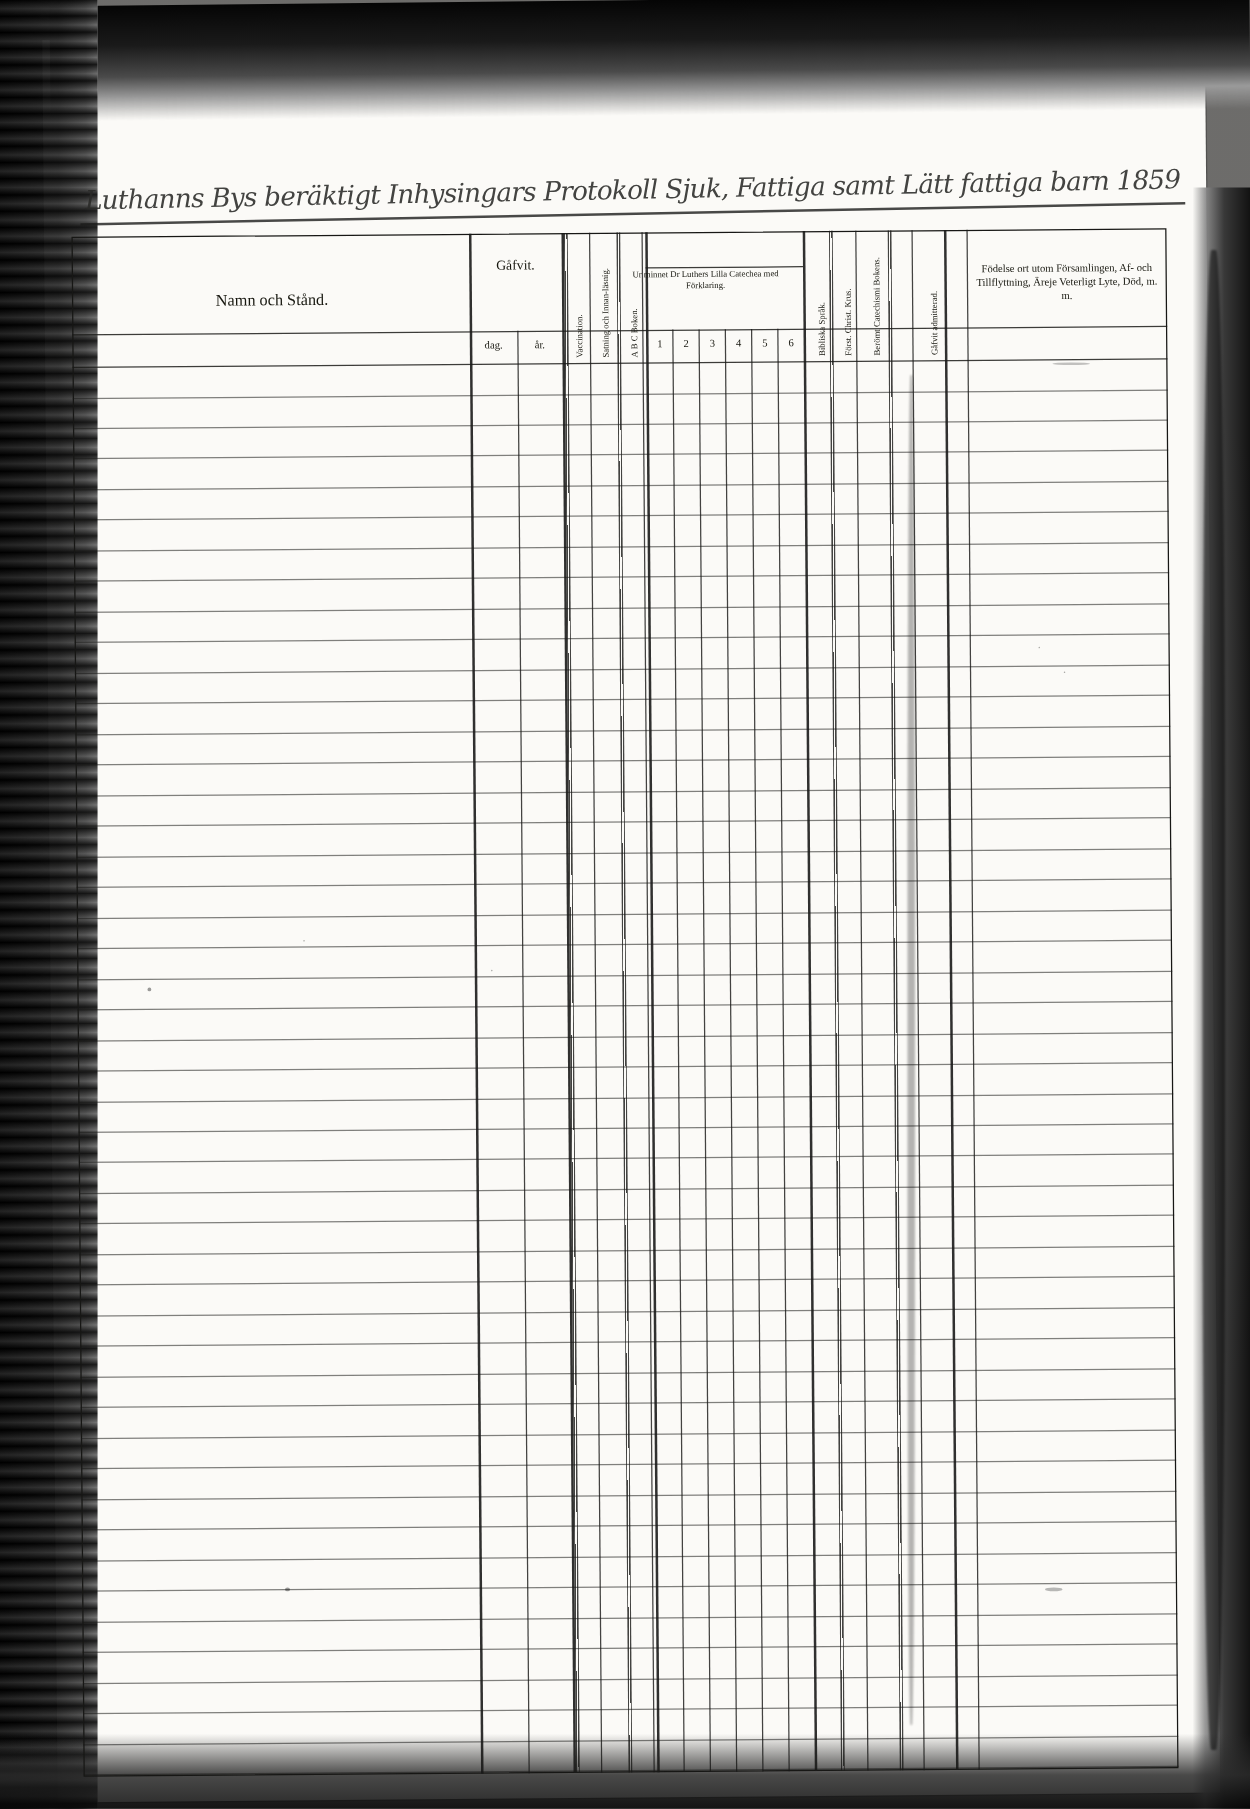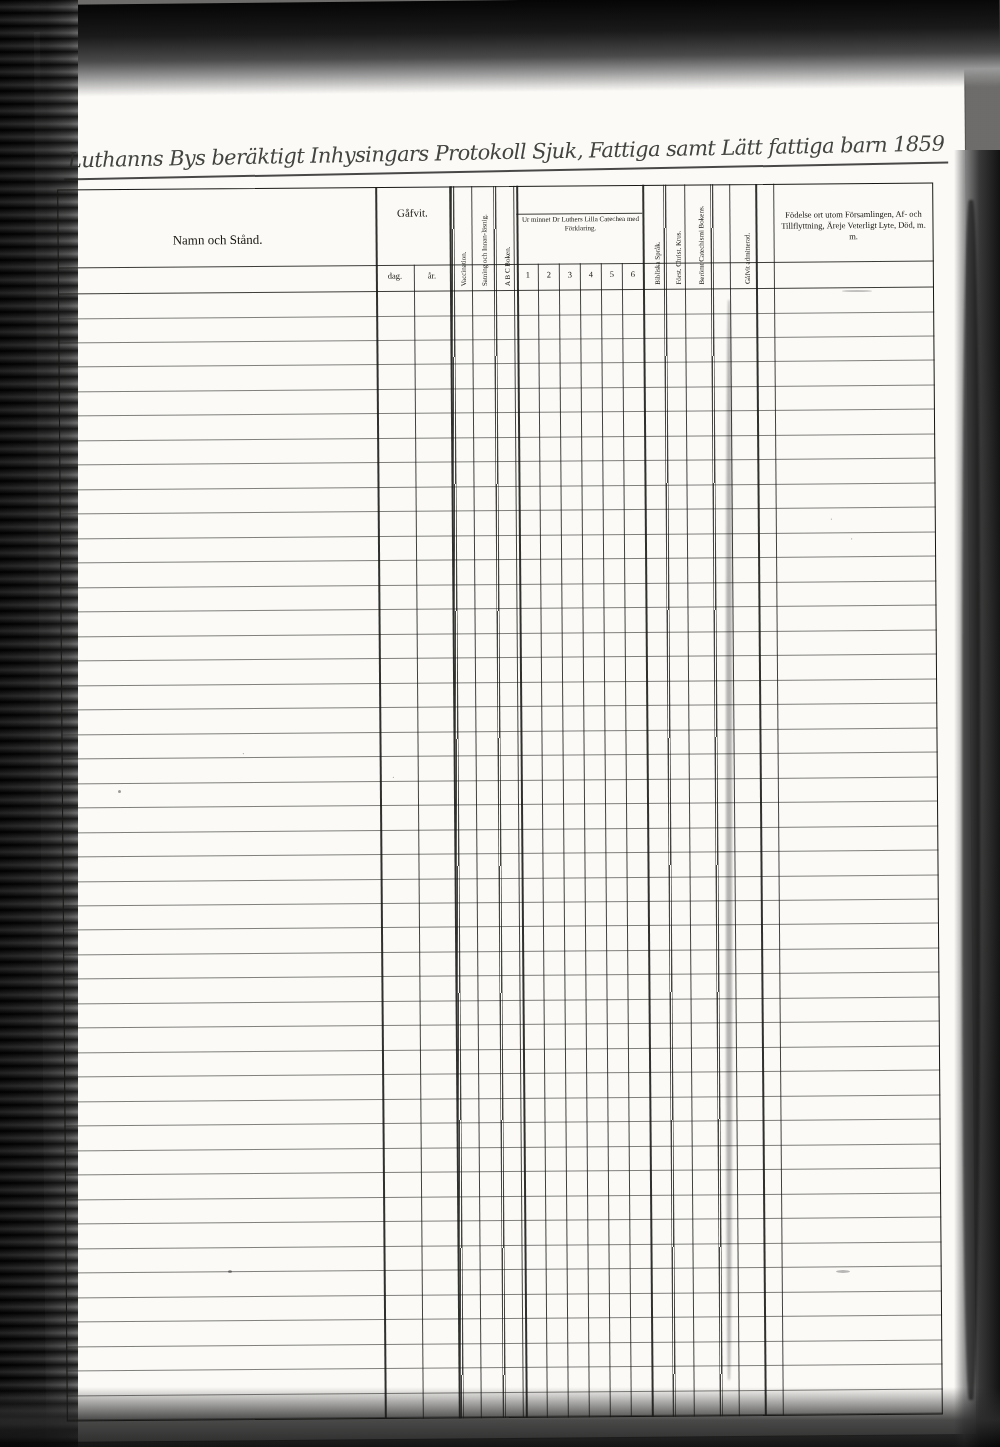--- a/index.html
+++ b/index.html
@@ -153,21 +153,21 @@
   <div class="hl md ctr" style="left:320px;top:20px;width:70px;">Gåfvit.</div>
   <div class="hl sm ctr" style="left:320px;top:84px;width:34px;">dag.</div>
   <div class="hl sm ctr" style="left:358px;top:84px;width:32px;">år.</div>
 
   <div class="hl tiny vert" style="left:402px;top:100px;">Vaccination.</div>
 
   <div class="hl tiny vert" style="left:424px;top:100px;width:96px;white-space:normal;line-height:7px;">Satning och Innan-läsnig.</div>
 
   <div class="hl tiny vert" style="left:446px;top:100px;">A B C Boken.</div>
 
-  <div class="hl tiny ctr" style="left:460px;top:30px;width:126px;line-height:9px;white-space:normal;">Ur minnet Dr Luthers Lilla Catechea med Förklaring.</div>
+  <div class="hl tiny ctr" style="left:444px;top:30px;width:126px;line-height:9px;white-space:normal;">Ur minnet Dr Luthers Lilla Catechea med Förklaring.</div>
   <div class="hl sm ctr" style="left:460px;top:84px;width:20px;">1</div>
   <div class="hl sm ctr" style="left:481px;top:84px;width:20px;">2</div>
   <div class="hl sm ctr" style="left:502px;top:84px;width:20px;">3</div>
   <div class="hl sm ctr" style="left:523px;top:84px;width:20px;">4</div>
   <div class="hl sm ctr" style="left:544px;top:84px;width:20px;">5</div>
   <div class="hl sm ctr" style="left:565px;top:84px;width:20px;">6</div>
 
   <div class="hl tiny vert" style="left:596px;top:100px;">Bibliska Språk.</div>
   <div class="hl tiny vert" style="left:617px;top:100px;">Först. Christ. Krus.</div>
   <div class="hl tiny vert" style="left:640px;top:100px;width:96px;white-space:normal;line-height:8px;">Berömt Catechismi Bokens.</div>

